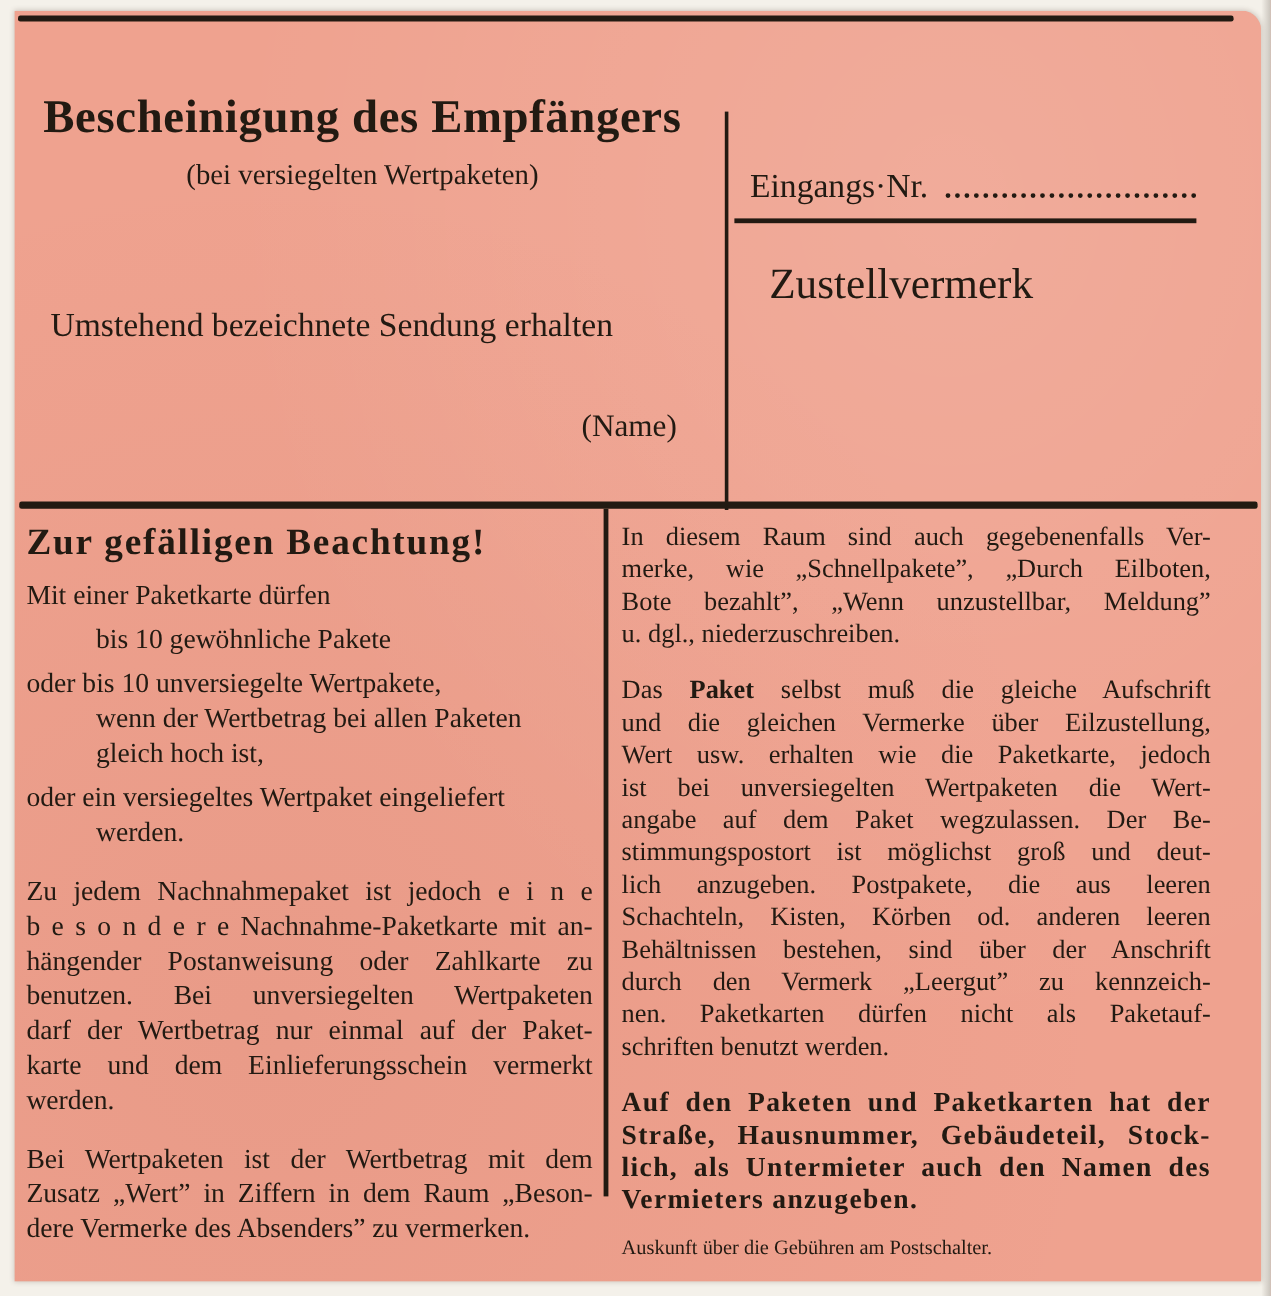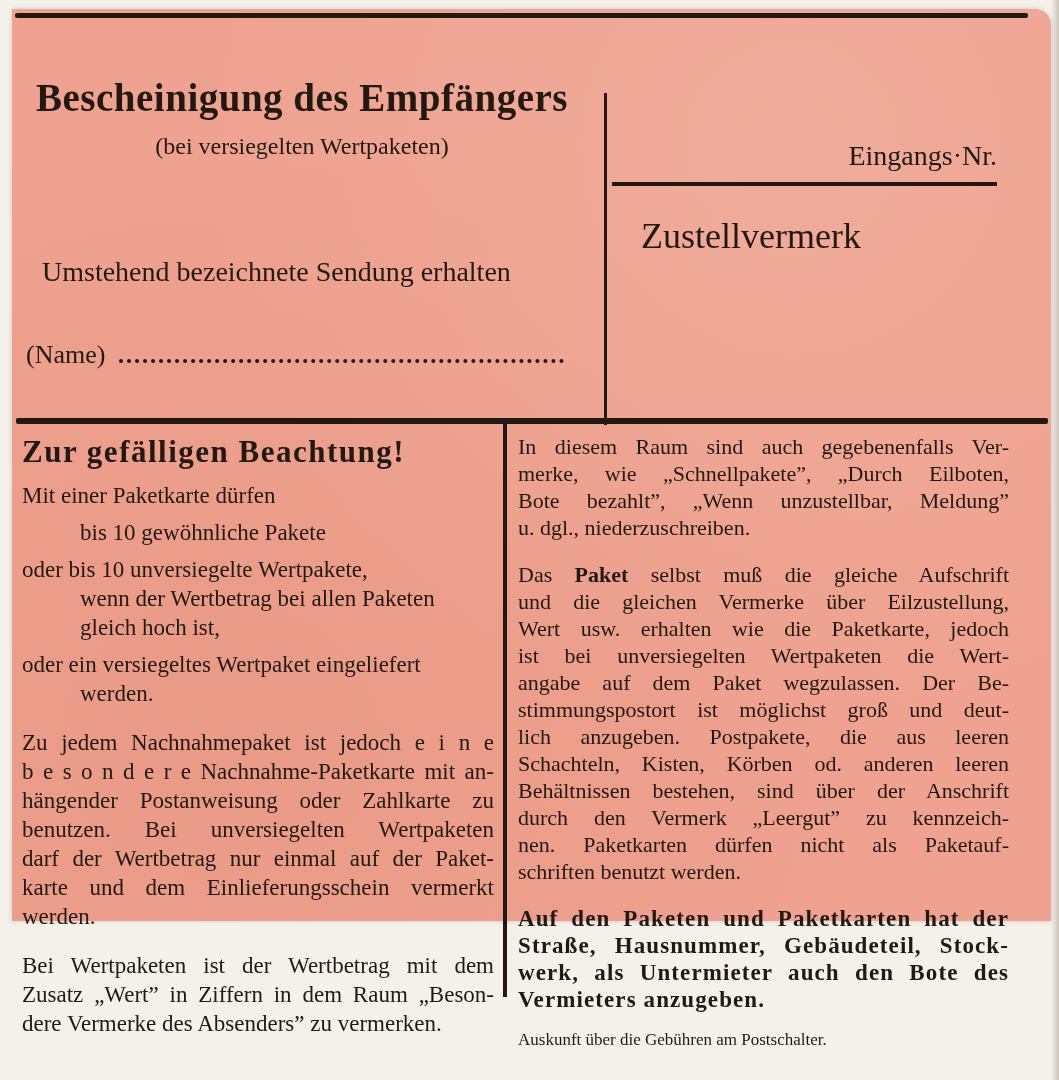--- a/index.html
+++ b/index.html
@@ -14,21 +14,21 @@
     font-family:"Liberation Serif","DejaVu Serif",serif;
     color:var(--ink);
     overflow:hidden;
     position:relative;
   }
   .scan-edge{
     position:absolute;right:0;top:0;width:8px;height:1080px;
     background:linear-gradient(to right,rgba(0,0,0,0),rgba(120,110,100,0.35));
   }
   .card{
-    position:absolute;left:12px;top:9px;width:1039px;height:912px;
+    position:absolute;left:12px;top:9px;width:1039px;height:1059px;
     background-color:var(--paper);
     background-image:
       radial-gradient(ellipse at 75% 15%, rgba(255,255,255,0.10), transparent 55%),
       radial-gradient(ellipse at 20% 80%, rgba(160,70,50,0.08), transparent 60%);
     border-top-right-radius:16px;
     box-shadow:0 0 4px rgba(90,70,60,0.25);
   }
   .abs{position:absolute;}
   .rule{background:var(--ink);}
   
@@ -37,23 +37,23 @@
     left:14px;top:68px;width:552px;text-align:center;
     font-size:39px;font-weight:bold;letter-spacing:0.5px;line-height:1.1;
   }
   .doc-subtitle{left:14px;top:124px;width:552px;text-align:center;font-size:24px;}
   .received-line{left:30px;top:204px;font-size:28px;margin-top:43px;}
   .dotted-row{display:flex;align-items:flex-end;}
   .dotfill{
     flex:1 1 auto;border-bottom:4px dotted var(--ink);
     margin:0 0 7px 14px;height:0;
   }
-  .name-row{left:14px;top:331px;width:538px;font-size:26px;}
+  .name-row{left:14px;top:331px;width:538px;font-size:26px;flex-direction:column;}
   .vdiv-top{left:592px;top:84px;width:3px;height:332px;}
-  .entry-row{left:613px;top:131px;width:372px;font-size:28px;flex-direction:column;}
+  .entry-row{left:613px;top:131px;width:372px;font-size:28px;}
   .entry-rule{left:600px;top:173px;width:385px;height:4px;}
   .delivery-label{left:629px;top:206px;font-size:36px;}
   
   .main-rule{left:4px;top:409px;width:1032px;height:6px;border-radius:2px;}
   .vdiv-bottom{left:491px;top:415px;width:4px;height:573px;}
   
   .col-left{left:10px;top:424px;width:472px;font-size:23px;line-height:29px;}
   .col-right{left:506px;top:424px;width:491px;font-size:22px;line-height:27px;}
   .notice-heading{
     font-size:31px;font-weight:bold;letter-spacing:1.5px;
@@ -146,19 +146,19 @@
           <div class="jline">Schachteln, Kisten, Körben od. anderen leeren</div>
           <div class="jline">Behältnissen bestehen, sind über der Anschrift</div>
           <div class="jline">durch den Vermerk „Leergut” zu kennzeich-</div>
           <div class="jline">nen.  Paketkarten dürfen nicht als Paketauf-</div>
           <div class="jline">schriften benutzt werden.</div>
         </div>
     </div>
     <div class="para jlines bold-para">
         <div class="jline">Auf den Paketen und Paketkarten hat der</div>
         <div class="jline">Straße, Hausnummer, Gebäudeteil, Stock-</div>
-        <div class="jline">werk, als Untermieter auch den Bote des</div>
+        <div class="jline">lich, als Untermieter auch den Namen des</div>
         <div class="jline">Vermieters anzugeben.</div>
       </div>
     <div class="auskunft">Auskunft über die Gebühren am Postschalter.</div>
   </div>
 
 </div>
 
 </body></html>

